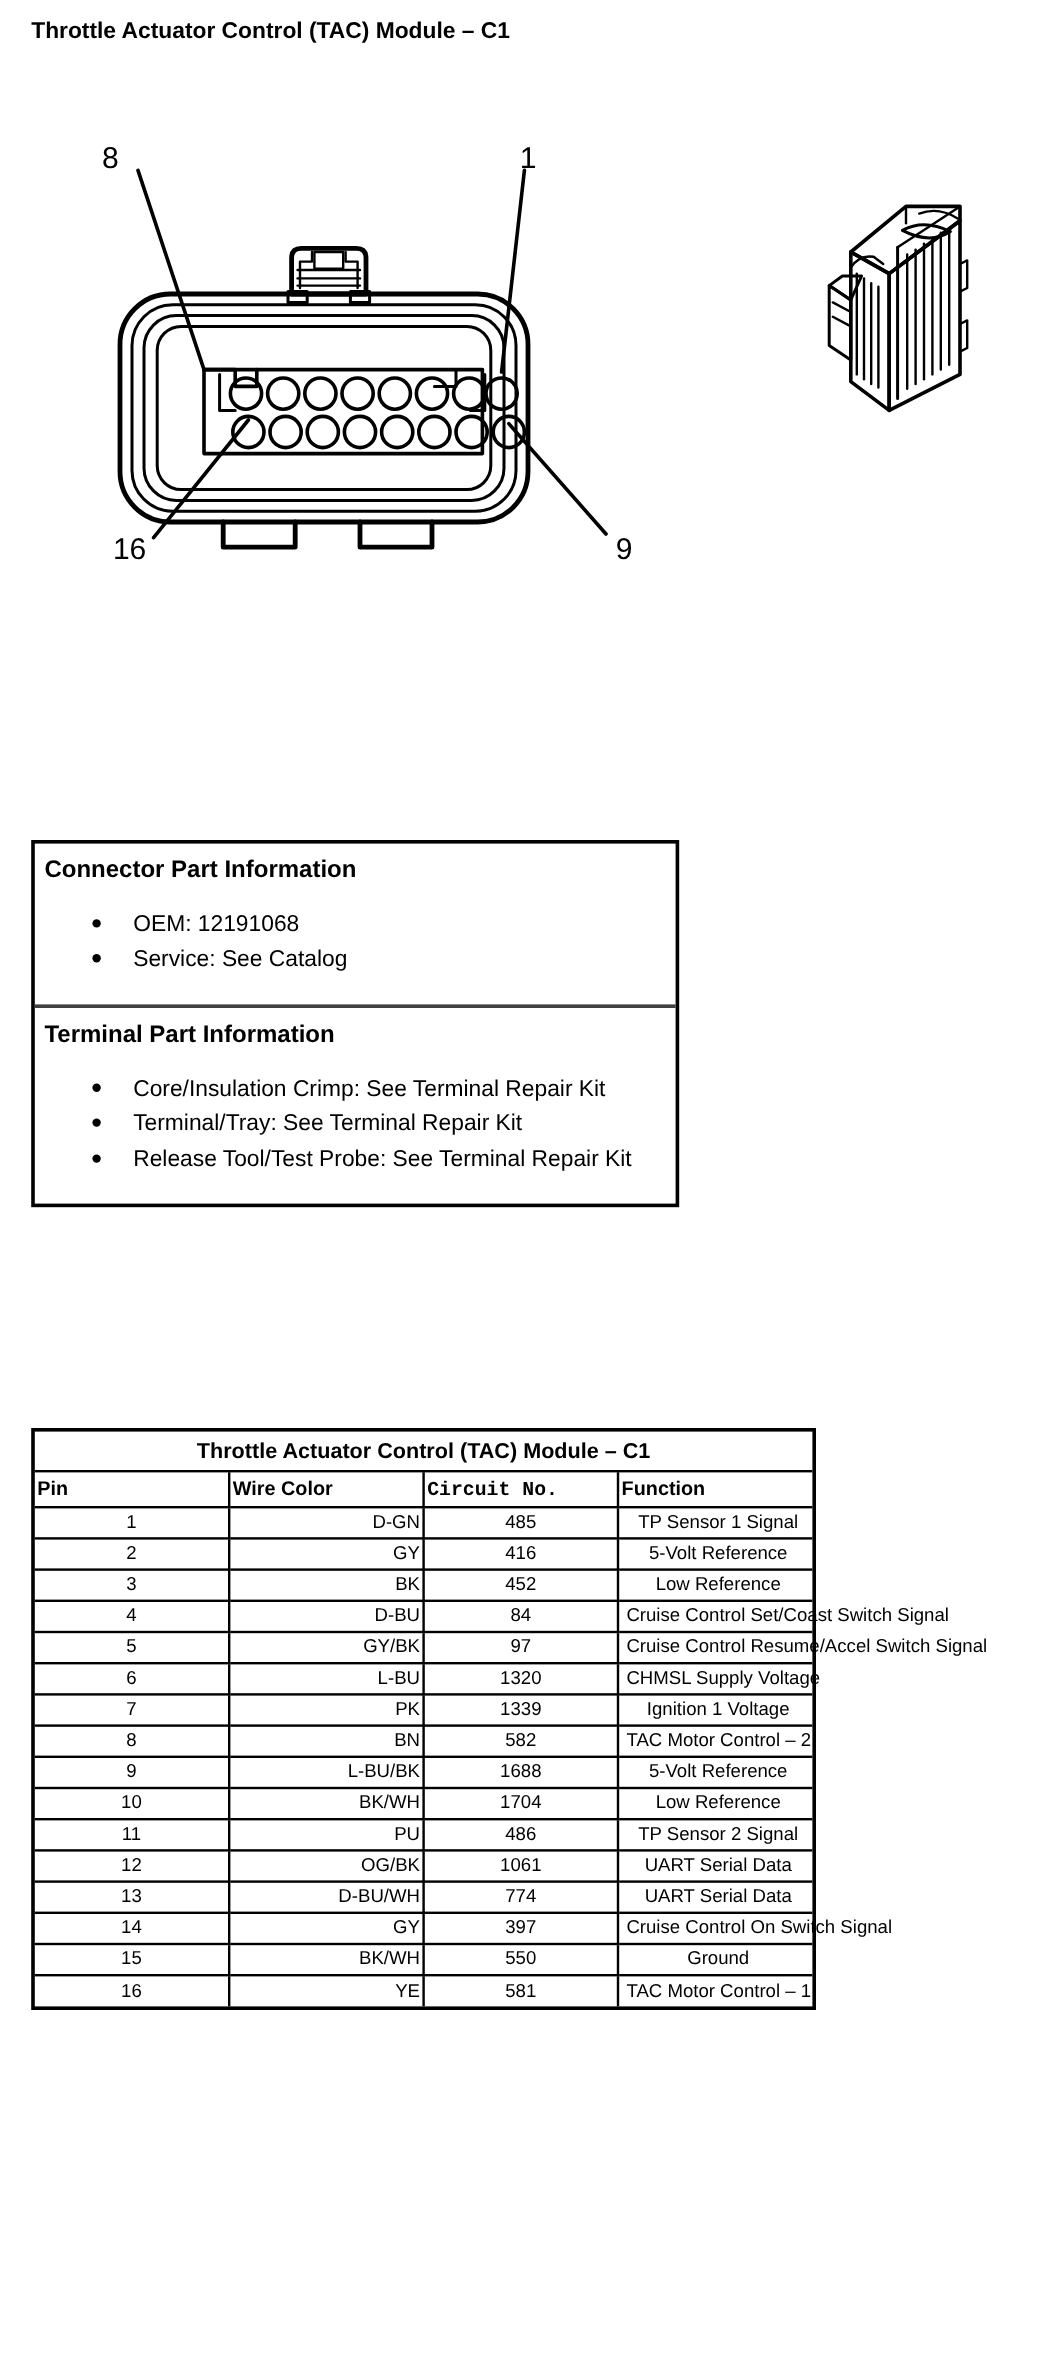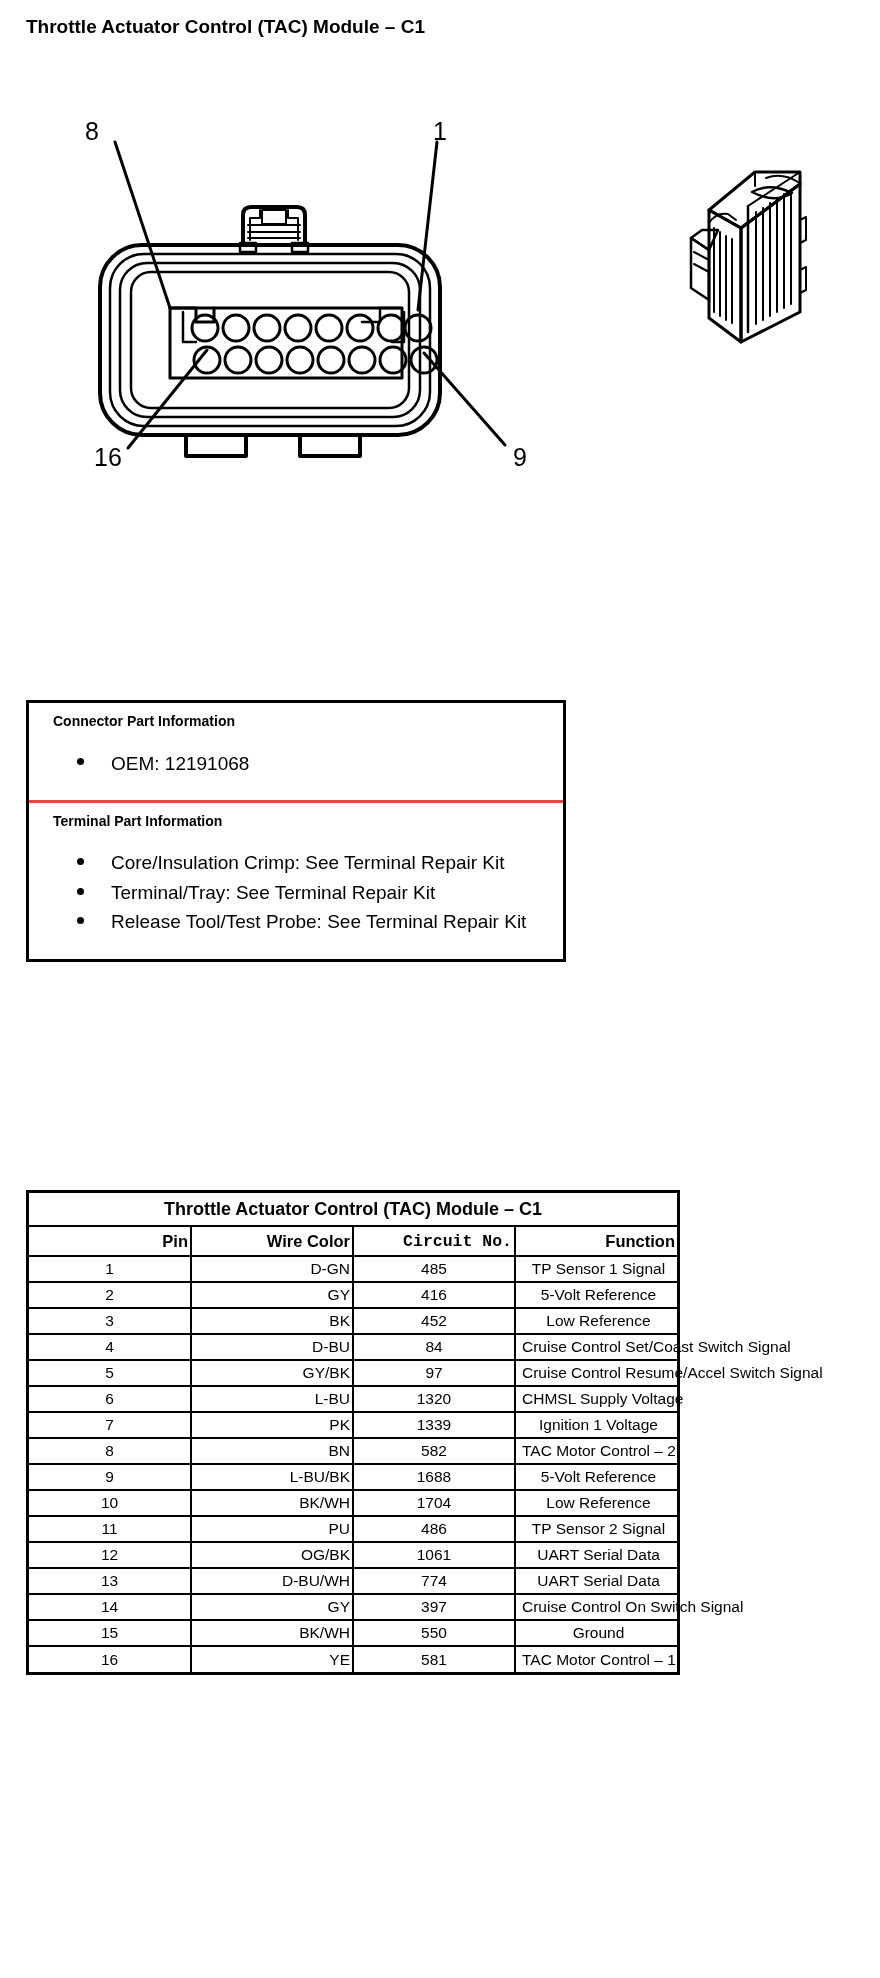--- a/index.html
+++ b/index.html
@@ -23,24 +23,24 @@
   .figure{position:absolute;left:0;top:60px;width:880px;height:460px;}
   .figure svg{display:block;}
 
   
   .info-wrap{
     position:absolute;left:26px;top:700px;width:540px;
     border:3px solid #000;background:#fff;
     box-sizing:border-box;
   }
   .info-section{padding:0;}
-  .info-section + .info-section{border-top:3px solid #ef4444;}
+  .info-section + .info-section{border-top:3px solid #404040;}
   .info-heading{
-    font-size:14px;font-weight:bold;
-    padding:10px 0 0 24px;
+    font-size:20px;font-weight:bold;
+    padding:10px 0 0 8px;
     line-height:1.25;
   }
   .info-list{
     list-style:none;margin:0;padding:18px 0 22px 0;
   }
   .info-list li{
     position:relative;
     font-size:19px;
     line-height:1.55;
     padding-left:82px;
@@ -67,21 +67,21 @@
     font-weight:normal;
     box-sizing:border-box;
   }
   table.pin-table tr.title-row th{
     border:none;border-bottom:2px solid #000;
     font-size:18px;font-weight:bold;text-align:center;
     height:33px;
     white-space:nowrap;
   }
   table.pin-table tr.head-row th{
-    font-size:16.5px;font-weight:bold;text-align:right;
+    font-size:16.5px;font-weight:bold;text-align:left;
     height:30px;
     white-space:nowrap;
   }
   table.pin-table td.c-pin{text-align:center;width:36px;}
   table.pin-table td.c-color{text-align:right;width:105px;}
   table.pin-table td.c-circuit{text-align:center;width:105px;}
   table.pin-table td.c-function{text-align:center;padding-left:6px;white-space:nowrap;}
   table.pin-table th.c-pin{width:36px;}
   table.pin-table th.c-color{width:105px;}
   table.pin-table th.c-circuit{width:105px;font-family:Liberation Mono, monospace;}
@@ -208,20 +208,24 @@
 
   <div class="info-wrap">
 
     <div class="info-section">
       <div class="info-heading">Connector Part Information</div>
       <ul class="info-list">
         <li>
           <span class="bullet"></span>
           <span>OEM: 12191068</span>
         </li>
+        <li>
+          <span class="bullet"></span>
+          <span>Service: See Catalog</span>
+        </li>
       </ul>
     </div>
 
     <div class="info-section">
       <div class="info-heading">Terminal Part Information</div>
       <ul class="info-list">
         <li>
           <span class="bullet"></span>
           <span>Core/Insulation Crimp: See Terminal Repair Kit</span>
         </li>

